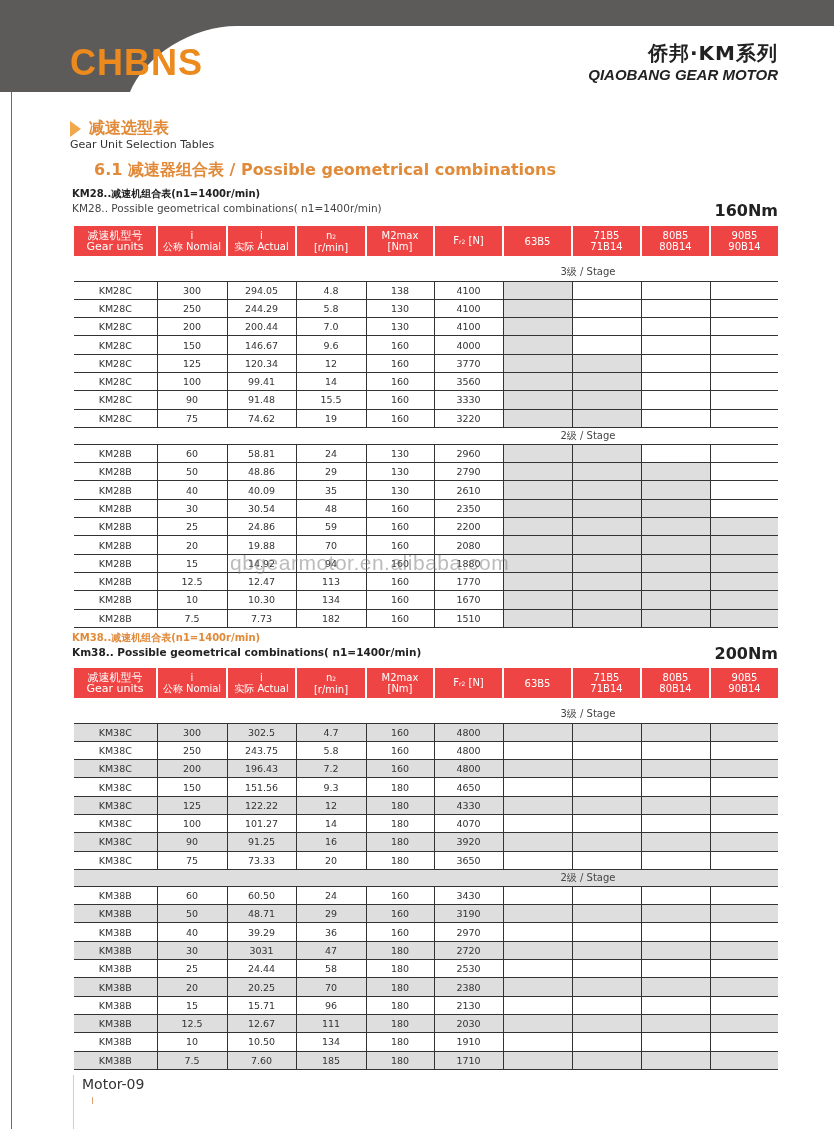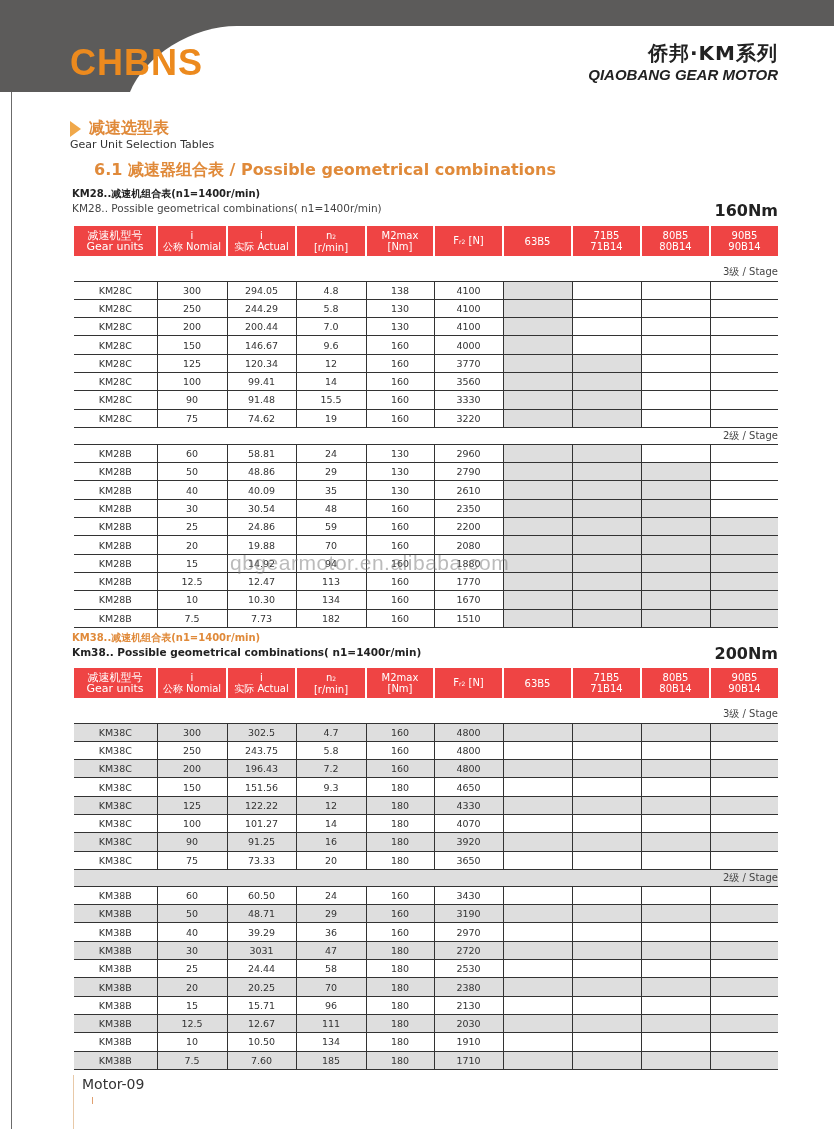--- a/index.html
+++ b/index.html
@@ -27,21 +27,21 @@
   .tbl { position: absolute; left: 74px; width: 704px; border-collapse: collapse; table-layout: fixed; }
   .tbl col.c1 { width: 83px; } .tbl col.c2 { width: 70px; } .tbl col.c3 { width: 69px; }
   .tbl col.c4 { width: 70px; } .tbl col.c5 { width: 68px; } .tbl col.c6 { width: 69px; }
   .tbl col.c7 { width: 69px; } .tbl col.c8 { width: 69px; } .tbl col.c9 { width: 69px; } .tbl col.c10 { width: 68px; }
   .tbl th { background: #ef4444; color: #fff; font-weight: normal; font-size: 10px; line-height: 11px; height: 30px; border-left: 2px solid #fff; text-align: center; vertical-align: middle; }
   .tbl th:first-child { border-left: none; font-size: 11px; }
   .tbl th .sub { font-size: 6px; vertical-align: baseline; }
   .tbl td { font-size: 9.5px; color: #333; text-align: center; height: 18.3px; border: 1px solid #333; border-left: 1px solid #555; padding: 0; }
   .tbl td:first-child { border-left: none; }
   .tbl td:last-child { border-right: none; }
-  .tbl tr.stage td { border: none; border-bottom: 1px solid #333; height: 17px; font-size: 10px; color: #444; text-align: right; padding-left: 324px; }
+  .tbl tr.stage td { border: none; border-bottom: 1px solid #333; height: 17px; font-size: 10px; color: #444; text-align: center; padding-left: 324px; }
   .tbl tr.gap td { height: 8px; border: none; }
   .tbl td.sh { background: #dedede; }
   .tbl tr.alt td { background: #dedede; }
   .tbl tr.stage.alt td { background: #dedede; }
 
   .watermark { position: absolute; left: 230px; top: 551px; font-family: "Liberation Sans", sans-serif; font-size: 21px; color: rgba(120,120,120,0.5); letter-spacing: 0.5px; pointer-events: none; }
 
   .footer-line { position: absolute; left: 73px; top: 1075px; width: 1px; height: 54px; background: #e8c9a8; }
   .footer-text { position: absolute; left: 82px; top: 1076px; font-size: 14px; color: #333; }
   .footer-mark { position: absolute; left: 92px; top: 1097px; width: 1px; height: 7px; background: #e0a070; }

